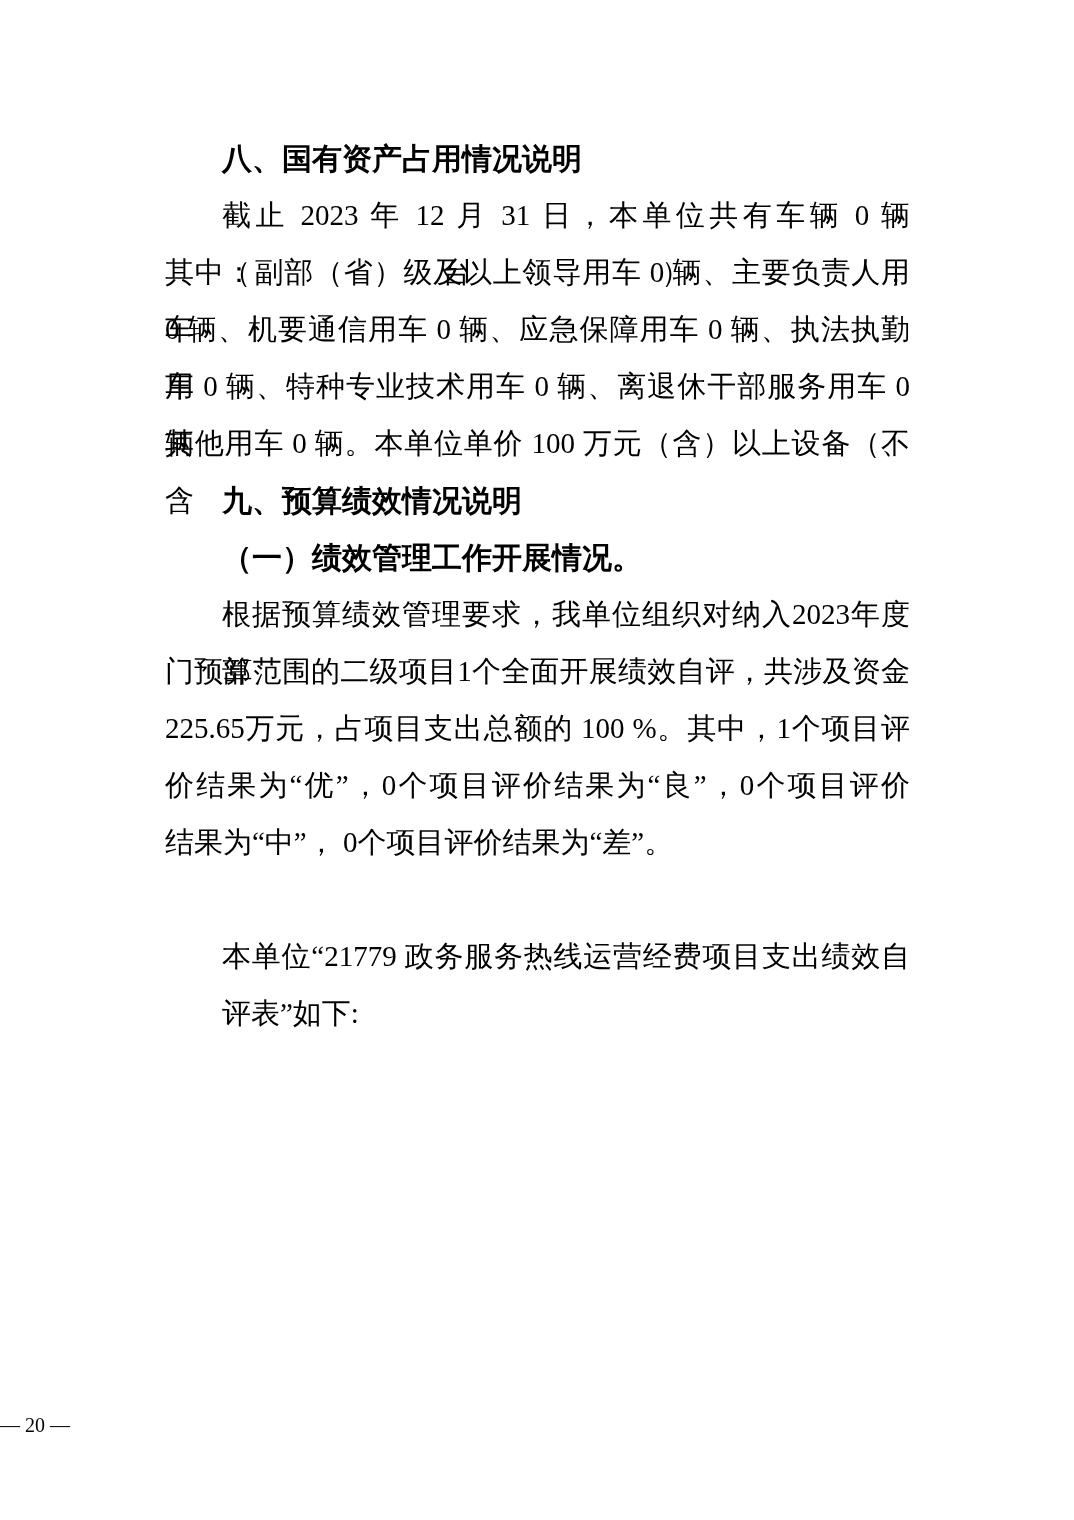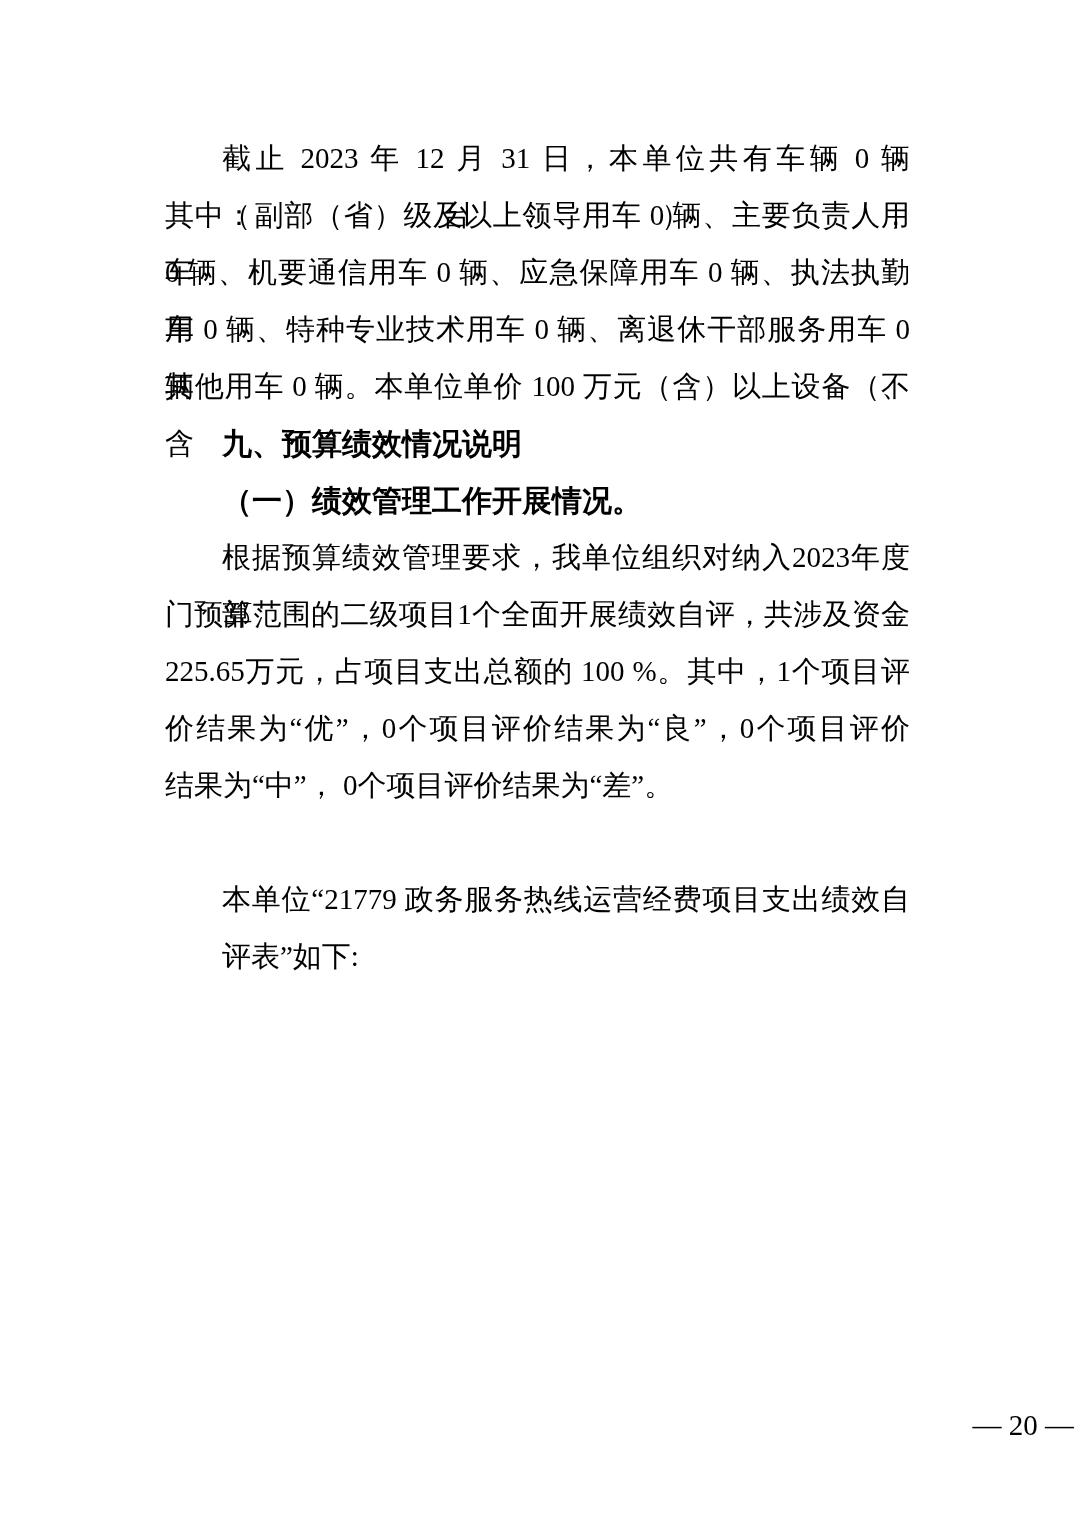--- a/index.html
+++ b/index.html
@@ -55,31 +55,32 @@
   .spacer {
     height: 57px;
   }
   .footer {
     position: absolute;
     top: 1405px;
     left: 0;
     width: 1074px;
     height: 40px;
     line-height: 40px;
-    text-align: right;
-    font-size: 29px;
+    text-align: left;
+    font-size: 20px;
     color: #000000;
   }
 </style>
 </head>
 <body>
 
 <div class="page">
   <div class="doc">
 
+    <div class="line heading ind">八、国有资产占用情况说明</div>
 
     <div>
       <div class="line j ind">截止 2023 年 12 月 31 日，本单位共有车辆 0 辆（台），</div>
       <div class="line j">其中：副部（省）级及以上领导用车 0 辆、主要负责人用车</div>
       <div class="line j">0 辆、机要通信用车 0 辆、应急保障用车 0 辆、执法执勤用</div>
       <div class="line j">车 0 辆、特种专业技术用车 0 辆、离退休干部服务用车 0 辆、</div>
       <div class="line j">其他用车 0 辆。本单位单价 100 万元（含）以上设备（不含</div>
     </div>
 
     <div class="line heading ind">九、预算绩效情况说明</div>

